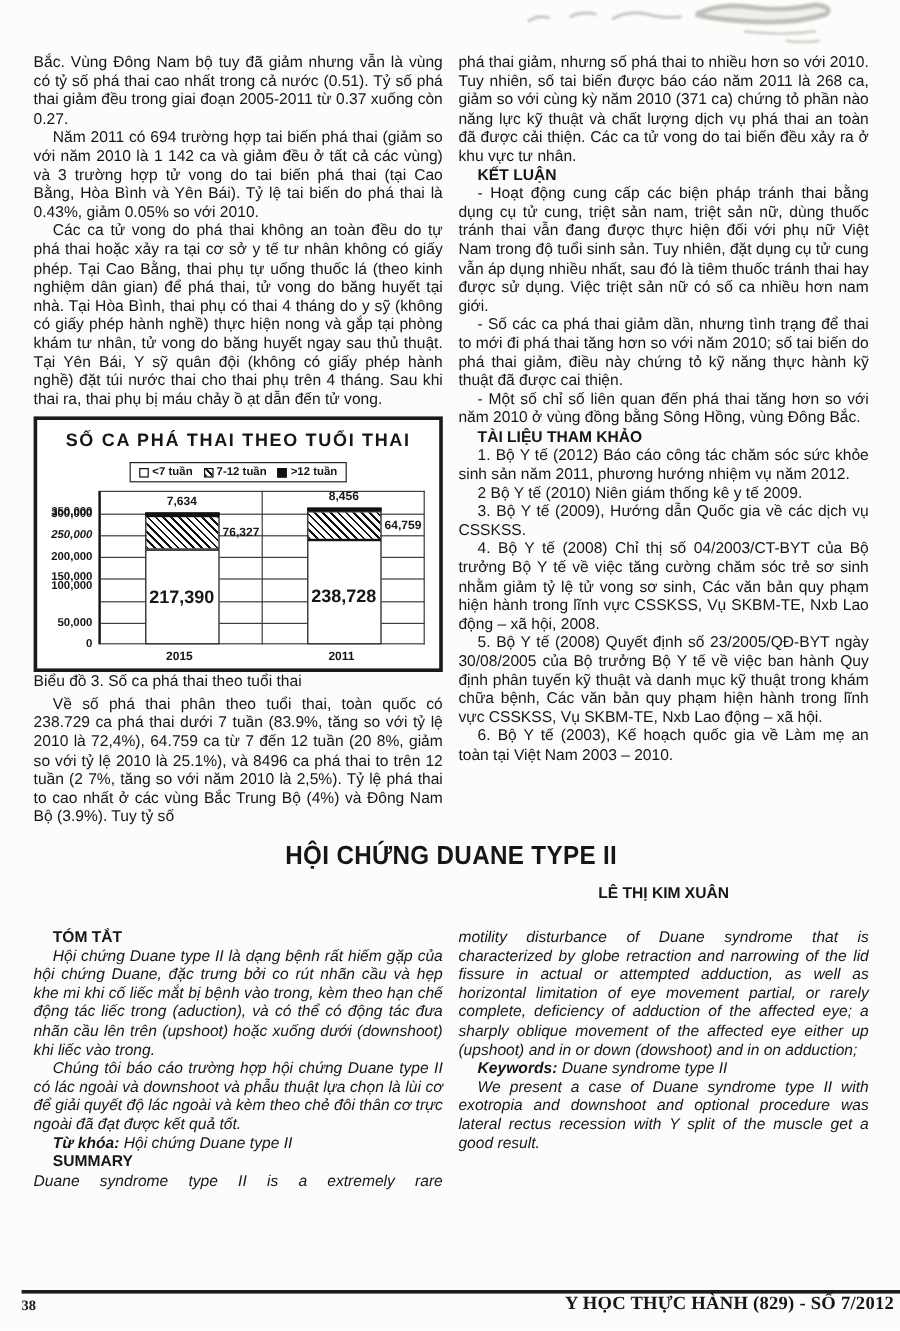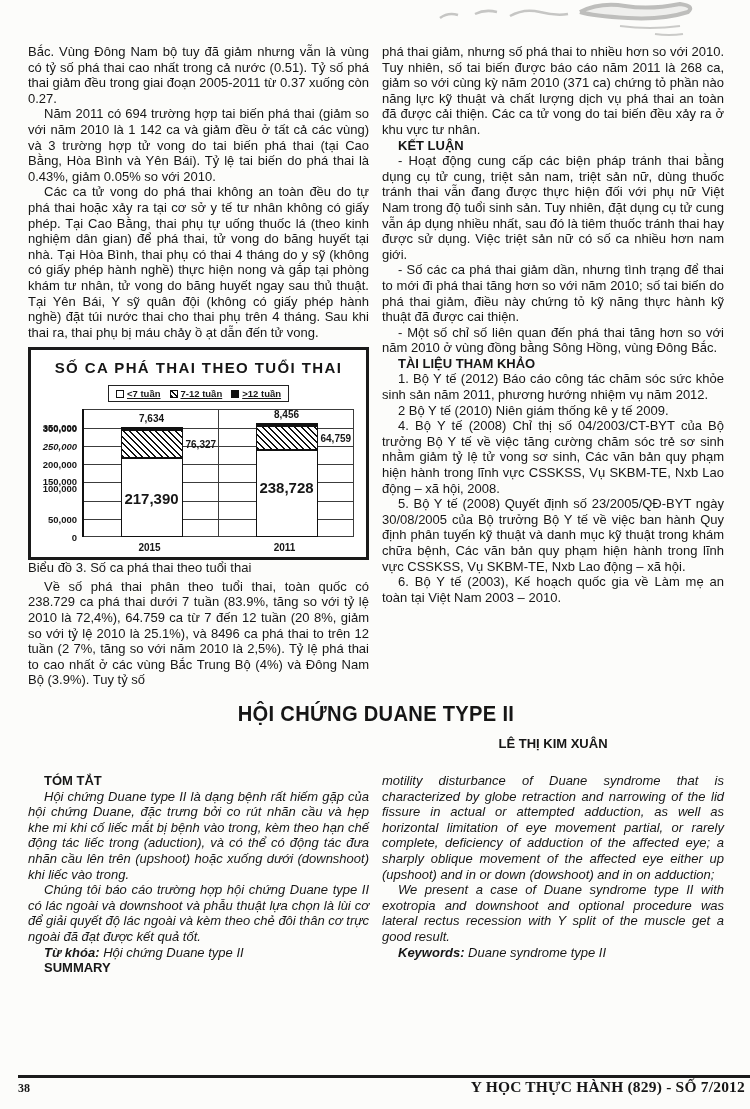--- a/index.html
+++ b/index.html
@@ -14,21 +14,21 @@
   .body-text p{margin:0; font-size:13px; line-height:1.2; text-align:justify;}
   .ind{text-indent:16px;}
   .bh{font-weight:700;}
   .it{font-style:italic;}
   .jlast{text-align-last:justify;}
 
   
   .chart-wrap{margin:7px 0 3px 0;}
   .chart-box{border:3px solid #1a1a1a; background:#fff; padding:8px 5px 3px 5px; width:325px;}
   .chart-title{font-size:15px; font-weight:700; letter-spacing:1.4px; text-align:center; margin:1px 0 9px 0; white-space:nowrap;}
-  .legend-row{display:flex; justify-content:center; margin-bottom:7px;text-decoration:underline;}
+  .legend-row{display:flex; justify-content:center; margin-bottom:7px;}
   .legend{display:flex; gap:9px; border:1.5px solid #222; padding:2px 7px; align-items:center; background:#fff;}
   .legend-item{display:flex; gap:3px; align-items:center; font-size:9.5px; font-weight:700; white-space:nowrap;}
   .swatch{width:8px; height:8px; border:1px solid #111; box-sizing:border-box;}
   .swatch.white{background:#fff;}
   .swatch.hatched{background:repeating-linear-gradient(45deg,#111 0 1.5px,#fff 1.5px 4px);}
   .swatch.black{background:#111;}
   .chart-area{display:flex;}
   .y-gutter{position:relative; width:46px; height:128px;}
   .ytick{position:absolute; right:5px; transform:translateY(-50%); font-size:9.5px; font-weight:700;}
   .plot{position:relative; width:270px; height:128px; border-left:2px solid #111; background:#fff;}
@@ -118,21 +118,21 @@
                   <div class="gridline" style="top: 127px;"></div>
                   <div class="vline" style="left: 134px;"></div>
                   <div class="vline" style="left: 269px;"></div>
                   <div class="seg white" style="left: 36.5px; width: 62px; bottom: 0px; height: 79.5026px;"></div>
                   <div class="in-label" style="left: 67.5px; bottom: 39.7513px;">217,390</div>
                   <div class="seg hatched" style="left: 36.5px; width: 62px; bottom: 79.5026px; height: 27.9139px;"></div>
                   <div class="side-label" style="left: 101.5px; bottom: 93.4596px;">76,327</div>
                   <div class="seg black" style="left: 36.5px; width: 62px; bottom: 107.417px; height: 2.79186px;"></div>
                   <div class="bar-label" style="left: 67.5px; bottom: 113.208px;">7,634</div>
                   <div class="seg white" style="left: 171.5px; width: 62px; bottom: 0px; height: 87.3062px;"></div>
-                  <div class="in-label" style="left: 202.5px; bottom: 50px;">238,728</div>
+                  <div class="in-label" style="left: 202.5px; bottom: 40px;">238,728</div>
                   <div class="seg hatched" style="left: 171.5px; width: 62px; bottom: 87.3062px; height: 23.6833px;"></div>
                   <div class="side-label" style="left: 236.5px; bottom: 99.1479px;">64,759</div>
                   <div class="seg black" style="left: 171.5px; width: 62px; bottom: 110.99px; height: 3.09248px;"></div>
                   <div class="bar-label" style="left: 202.5px; bottom: 117.082px;">8,456</div>
                 </div>
             </div>
             <div class="x-row">
                 <div class="xtick" style="left: 67.5px;">2015</div>
                 <div class="xtick" style="left: 202.5px;">2011</div>
               </div>
@@ -145,42 +145,44 @@
 
       <div class="col" style="width:342px">
         <p>phá thai giảm, nhưng số phá thai to nhiều hơn so với 2010. Tuy nhiên, số tai biến được báo cáo năm 2011 là 268 ca, giảm so với cùng kỳ năm 2010 (371 ca) chứng tỏ phần nào năng lực kỹ thuật và chất lượng dịch vụ phá thai an toàn đã được cải thiện. Các ca tử vong do tai biến đều xảy ra ở khu vực tư nhân.</p>
         <p class="ind bh">KẾT LUẬN</p>
         <p class="ind">- Hoạt động cung cấp các biện pháp tránh thai bằng dụng cụ tử cung, triệt sản nam, triệt sản nữ, dùng thuốc tránh thai vẫn đang được thực hiện đối với phụ nữ Việt Nam trong độ tuổi sinh sản. Tuy nhiên, đặt dụng cụ tử cung vẫn áp dụng nhiều nhất, sau đó là tiêm thuốc tránh thai hay được sử dụng. Việc triệt sản nữ có số ca nhiều hơn nam giới.</p>
         <p class="ind">- Số các ca phá thai giảm dần, nhưng tình trạng để thai to mới đi phá thai tăng hơn so với năm 2010; số tai biến do phá thai giảm, điều này chứng tỏ kỹ năng thực hành kỹ thuật đã được cai thiện.</p>
         <p class="ind">- Một số chỉ số liên quan đến phá thai tăng hơn so với năm 2010 ở vùng đồng bằng Sông Hồng, vùng Đông Bắc.</p>
         <p class="ind bh">TÀI LIỆU THAM KHẢO</p>
         <p class="ind">1. Bộ Y tế (2012) Báo cáo công tác chăm sóc sức khỏe sinh sản năm 2011, phương hướng nhiệm vụ năm 2012.</p>
         <p class="ind">2 Bộ Y tế (2010) Niên giám thống kê y tế 2009.</p>
+        <p class="ind">3. Bộ Y tế (2009), Hướng dẫn Quốc gia về các dịch vụ CSSKSS.</p>
         <p class="ind">4. Bộ Y tế (2008) Chỉ thị số 04/2003/CT-BYT của Bộ trưởng Bộ Y tế về việc tăng cường chăm sóc trẻ sơ sinh nhằm giảm tỷ lệ tử vong sơ sinh, Các văn bản quy phạm hiện hành trong lĩnh vực CSSKSS, Vụ SKBM-TE, Nxb Lao động – xã hội, 2008.</p>
         <p class="ind">5. Bộ Y tế (2008) Quyết định số 23/2005/QĐ-BYT ngày 30/08/2005 của Bộ trưởng Bộ Y tế về việc ban hành Quy định phân tuyến kỹ thuật và danh mục kỹ thuật trong khám chữa bệnh, Các văn bản quy phạm hiện hành trong lĩnh vực CSSKSS, Vụ SKBM-TE, Nxb Lao động – xã hội.</p>
         <p class="ind">6. Bộ Y tế (2003), Kế hoạch quốc gia về Làm mẹ an toàn tại Việt Nam 2003 – 2010.</p>
       </div>
     </div>
 
     <div class="a2-title">HỘI CHỨNG DUANE TYPE II</div>
     <div class="a2-author">LÊ THỊ KIM XUÂN</div>
 
     <div class="a2-cols">
       <div class="col">
         <p class="ind bh">TÓM TẮT</p>
         <p class="ind it">Hội chứng Duane type II là dạng bệnh rất hiếm gặp của hội chứng Duane, đặc trưng bởi co rút nhãn cầu và hẹp khe mi khi cố liếc mắt bị bệnh vào trong, kèm theo hạn chế động tác liếc trong (aduction), và có thể có động tác đưa nhãn cầu lên trên (upshoot) hoặc xuống dưới (downshoot) khi liếc vào trong.</p>
         <p class="ind it">Chúng tôi báo cáo trường hợp hội chứng Duane type II có lác ngoài và downshoot và phẫu thuật lựa chọn là lùi cơ để giải quyết độ lác ngoài và kèm theo chẻ đôi thân cơ trực ngoài đã đạt được kết quả tốt.</p>
         <p class="ind it"><span class="bh">Từ khóa:</span><span> Hội chứng Duane type II</span></p>
         <p class="ind bh">SUMMARY</p>
+        <p class="it jlast">Duane syndrome type II is a extremely rare</p>
       </div>
 
       <div class="col" style="width:342px">
         <p class="it">motility disturbance of Duane syndrome that is characterized by globe retraction and narrowing of the lid fissure in actual or attempted adduction, as well as horizontal limitation of eye movement partial, or rarely complete, deficiency of adduction of the affected eye; a sharply oblique movement of the affected eye either up (upshoot) and in or down (dowshoot) and in on adduction;</p>
+        <p class="ind it"><span class="bh">Keywords:</span><span> Duane syndrome type II</span></p>
         <p class="ind it">We present a case of Duane syndrome type II with exotropia and downshoot and optional procedure was lateral rectus recession with Y split of the muscle get a good result.</p>
-        <p class="ind it"><span class="bh">Keywords:</span><span> Duane syndrome type II</span></p>
       </div>
     </div>
   </div>
 
   <div class="footer-line"></div>
   <div class="footer-num">38</div>
   <div class="footer-journal">Y HỌC THỰC HÀNH (829) - SỐ 7/2012</div>
 
 </div>
 

